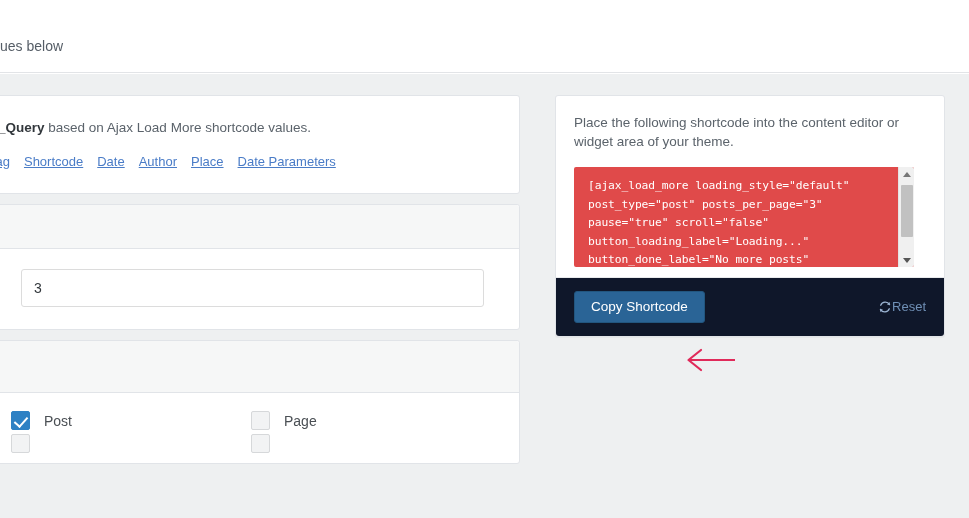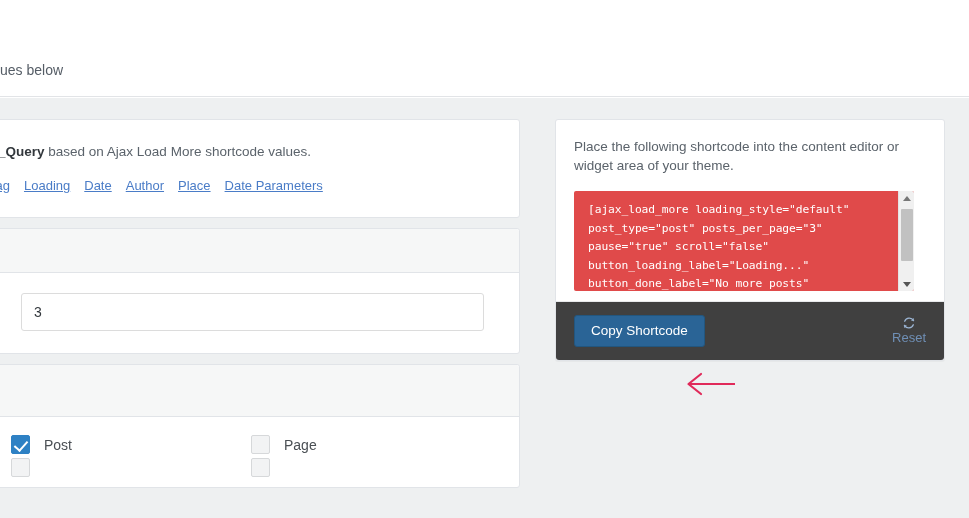--- a/index.html
+++ b/index.html
@@ -13,21 +13,20 @@
     font-family: "Liberation Sans", sans-serif;
     -webkit-font-smoothing: antialiased;
   }
 
   
   #page {
     position: relative;
     width: 969px;
     height: 398px;
     background: #ffffff;
-    margin-top: 24px;
   }
 
   
   #top-strip {
     position: absolute;
     left: 0; top: 0;
     width: 969px;
     height: 73px;
     background: #ffffff;
     border-bottom: 1px solid #e2e4e7;
@@ -230,21 +229,21 @@
     left: 2px;
     top: 18px;
     width: 12px;
     height: 52px;
     background: #c1c1c1;
     border-radius: 1px;
   }
 
   
   #right-foot {
-    background: #404040;
+    background: #0f172a;
     border-top: 1px solid #e8eaec;
     padding: 13px 18px;
     display: flex;
     align-items: center;
     justify-content: space-between;
     border-radius: 0 0 3px 3px;
     position: relative;
   }
   #copy-btn {
     background: #2a6496;
@@ -260,21 +259,20 @@
   #reset-btn {
     display: flex;
     align-items: center;
     color: #6f8fb5;
     font-size: 13px;
     cursor: pointer;
     background: none;
     border: none;
     font-family: "Liberation Sans", sans-serif;
     padding: 0;
-    flex-direction: column;
   }
   #reset-icon svg { display: block; }
 
   
   #annot-arrow {
     position: absolute;
     left: 685px;
     top: 347px;
     width: 52px;
     height: 26px;
@@ -294,21 +292,21 @@
 
   <div id="left-col">
 
     <div class="panel" id="panel-desc">
       <div class="panel-body">
         <p class="desc-line">
           <b>P_Query</b><span> based on Ajax Load More shortcode values.</span>
         </p>
         <div class="link-row">
           <a>Tag</a>
-          <a>Loading</a>
+          <a>Shortcode</a>
           <a>Date</a>
           <a>Author</a>
           <a>Place</a>
           <a>Date Parameters</a>
         </div>
       </div>
     </div>
 
     <div class="panel" id="panel-count">
       <div class="panel-head"></div>

